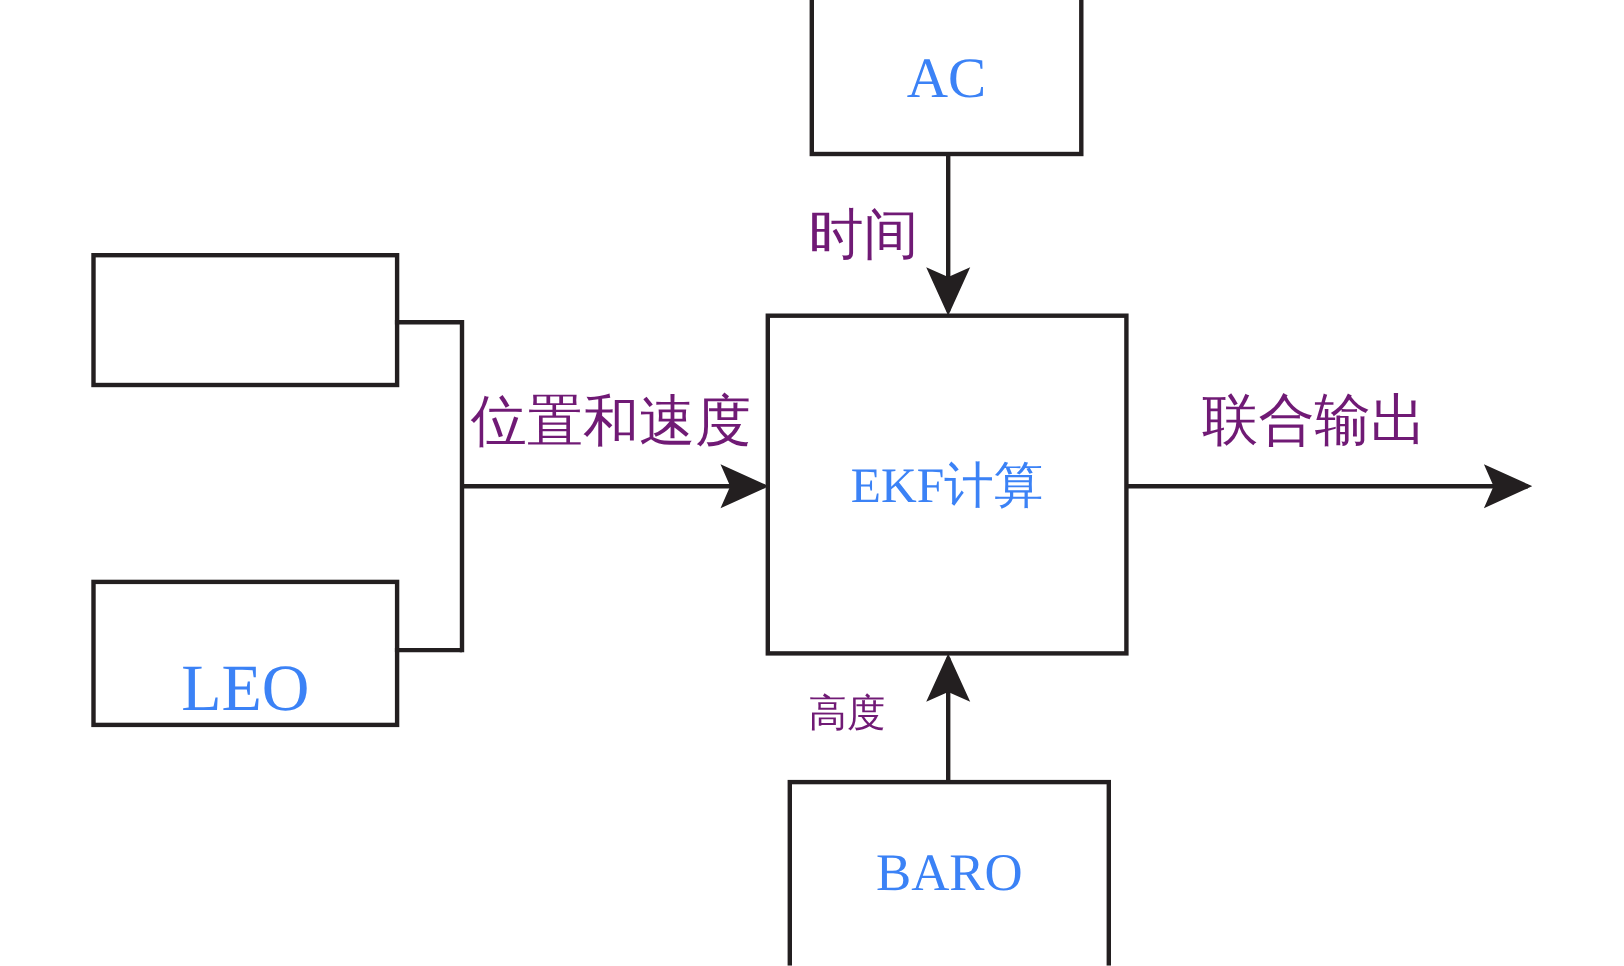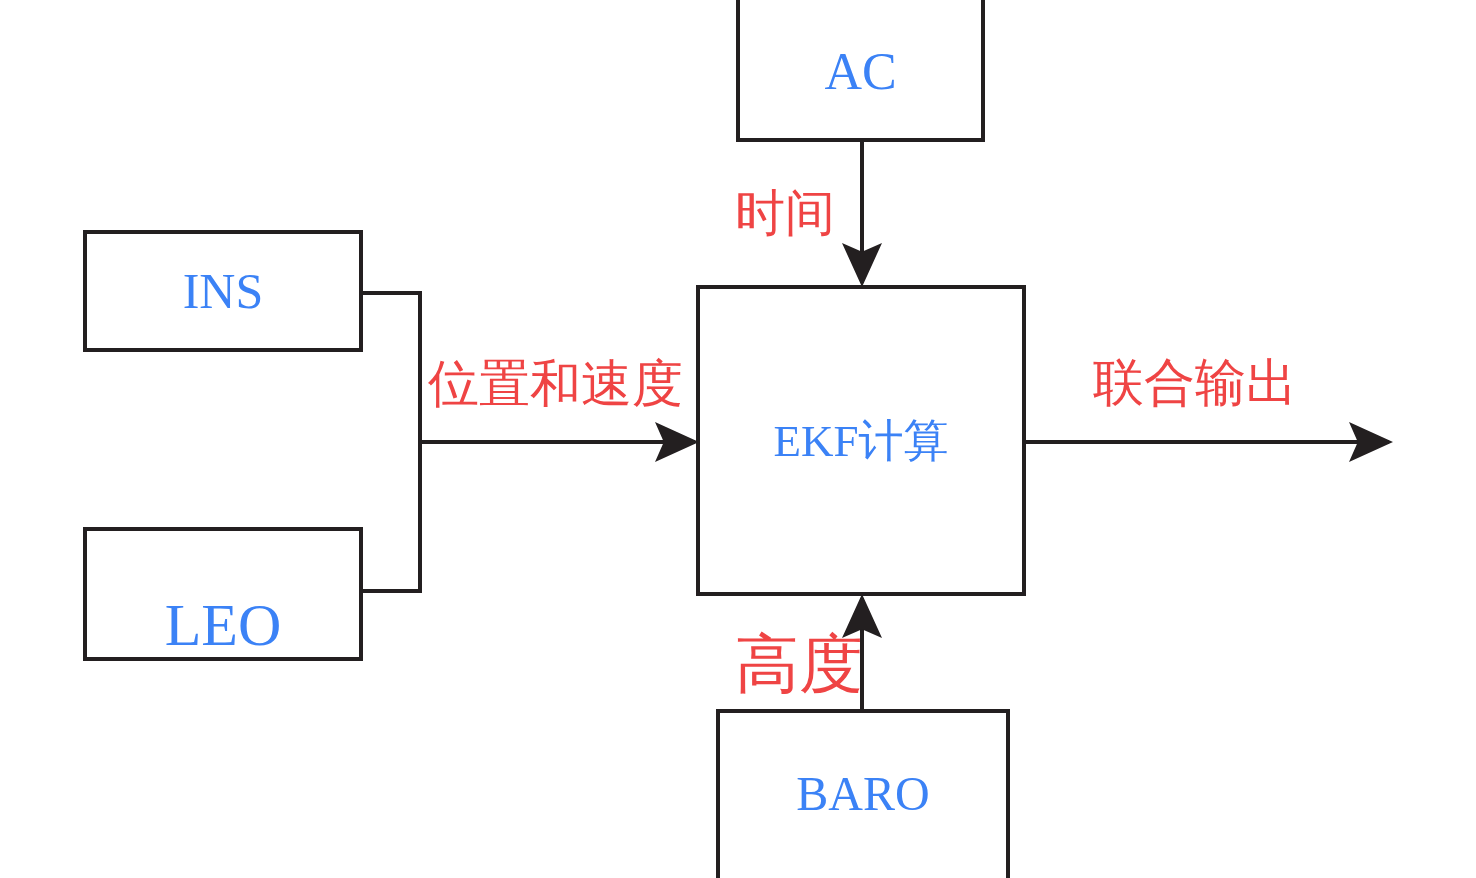--- a/index.html
+++ b/index.html
@@ -28,21 +28,21 @@
     position: absolute;
     display: flex;
     align-items: center;
     justify-content: center;
     color: #3b82f6;
     white-space: nowrap;
     pointer-events: none;
   }
   .edge-label {
     position: absolute;
-    color: #ef4444;
+    color: #701a75;
     white-space: nowrap;
     line-height: 1;
   }
   .latin {
     font-family: "Liberation Serif", "DejaVu Serif", serif;
   }
   .cjk {
     font-family: "DejaVu Sans", "Liberation Sans", sans-serif;
     font-weight: 400;
   }
@@ -77,29 +77,28 @@
 
     <line x1="420" y1="442" x2="695" y2="442" stroke="#231f20" stroke-width="4" marker-end="url(#arrow-right)"></line>
 
     <line x1="862" y1="711" x2="862" y2="598" stroke="#231f20" stroke-width="4" marker-end="url(#arrow-right)"></line>
 
     <line x1="1024" y1="442" x2="1389" y2="442" stroke="#231f20" stroke-width="4" marker-end="url(#arrow-right)"></line>
   </svg>
 
   <div class="node-label latin" style="left:738px; top:2px; width:245px; height:138px; font-size:52px;">AC</div>
 
-  <div class="node-label latin" style="left:85px; top:232px; width:276px; height:118px; font-size:50px;">INS</div>
 
   <div class="node-label latin" style="left:85px; top:560px; width:276px; height:130px; font-size:60px;">LEO</div>
 
   <div class="node-label latin" style="left:698px; top:287px; width:326px; height:307px; font-size:45px;">EKF计算</div>
 
   <div class="node-label latin" style="left:718px; top:711px; width:290px; height:165px; font-size:48px;">BARO</div>
 
   <div class="edge-label cjk" style="left:735px; top:188px; font-size:50px;">时间</div>
 
   <div class="edge-label cjk" style="left:428px; top:358px; font-size:51px;">位置和速度</div>
 
-  <div class="edge-label cjk" style="left:735px; top:632px; font-size:64px;">高度</div>
+  <div class="edge-label cjk" style="left:735px; top:632px; font-size:35px;">高度</div>
 
   <div class="edge-label cjk" style="left:1093px; top:357px; font-size:51px;">联合输出</div>
 
 </div>
 
 </body></html>

